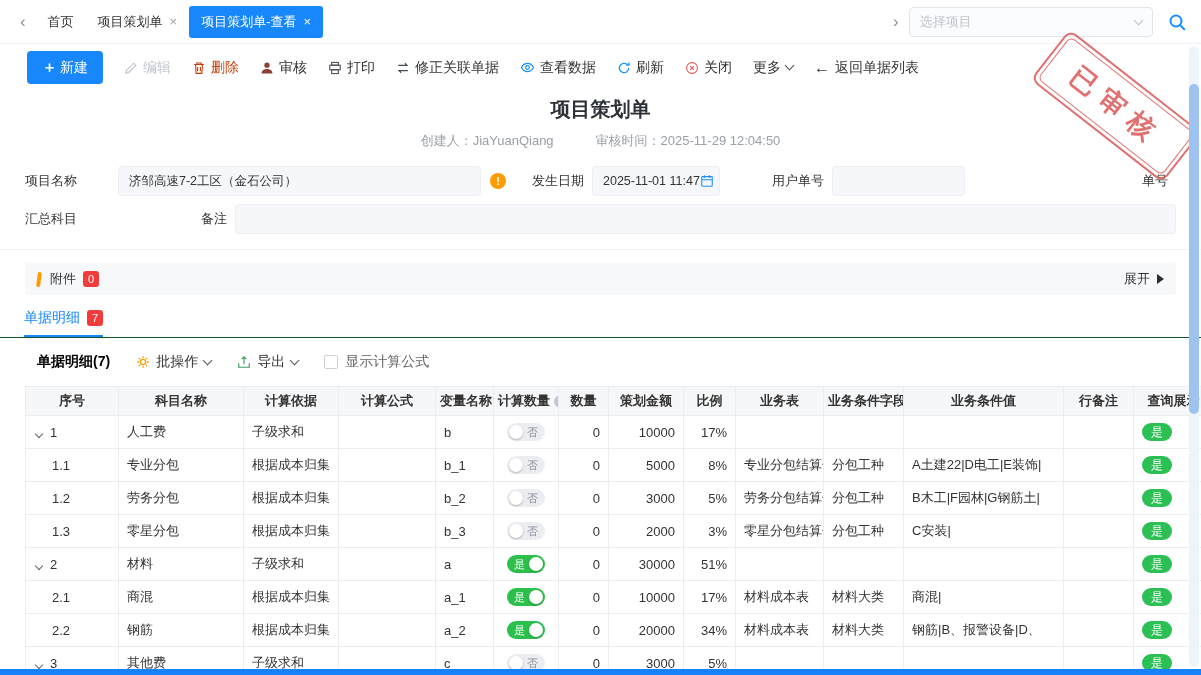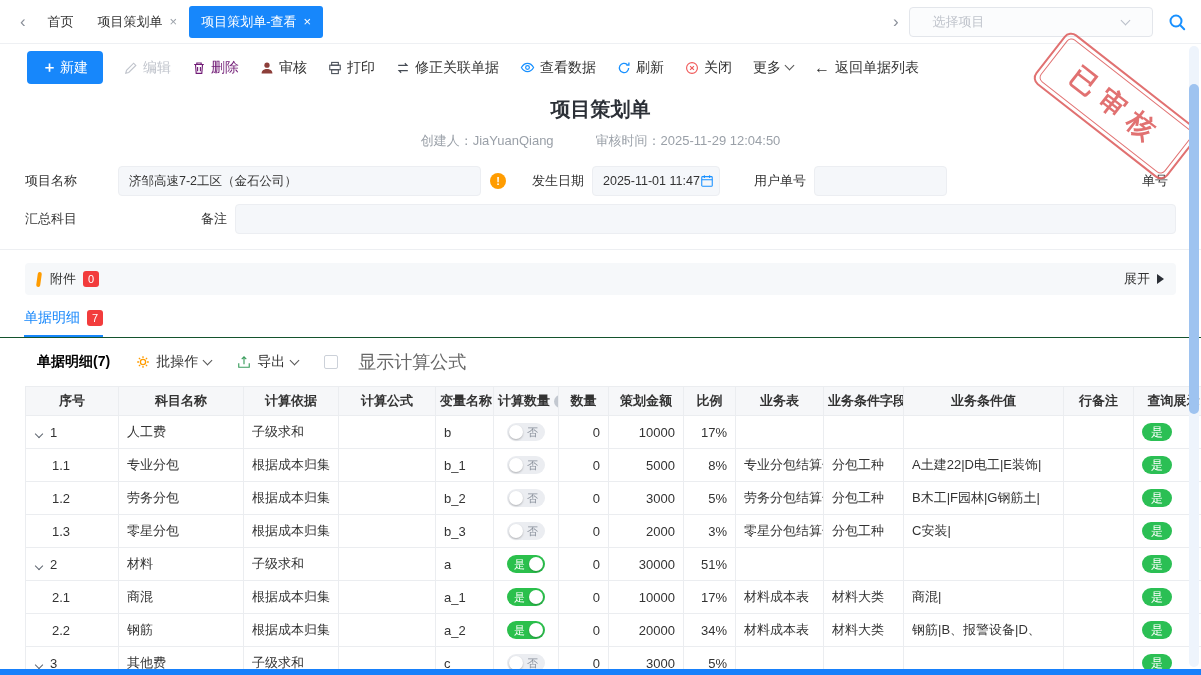--- a/index.html
+++ b/index.html
@@ -6,31 +6,31 @@
   html,body { width:1201px; height:675px; overflow:hidden; }
   body { font-family:"Liberation Sans","DejaVu Sans",sans-serif; font-size:13px; color:#333; background:#fff; position:relative; }
 
   
   .topbar { height:44px; display:flex; align-items:center; background:#fff; border-bottom:1px solid #eef0f3; padding:0 14px 0 10px; }
   .nav-chevron { color:#8a8f99; font-size:17px; width:26px; text-align:center; cursor:pointer; user-select:none; }
   .tab { display:flex; align-items:center; gap:7px; padding:7px 12px; font-size:13px; color:#333; cursor:pointer; white-space:nowrap; }
   .tab .tab-close { color:#9aa0a8; font-size:13px; }
   .tab.active { background:#1787fb; color:#fff; border-radius:3px; }
   .tab.active .tab-close { color:#fff; }
-  .project-select { margin-left:auto; width:248px; height:30px; border:1px solid #e3e6eb; background:#fbfcfd; border-radius:4px; display:flex; align-items:center; padding:0 23px; color:#c0c4cc; cursor:pointer; }
+  .project-select { margin-left:auto; width:248px; height:30px; border:1px solid #e3e6eb; background:#fbfcfd; border-radius:4px; display:flex; align-items:center; padding:0 10px; color:#c0c4cc; cursor:pointer; }
   .select-caret { margin-left:auto; width:7px; height:7px; border-right:1.5px solid #b8bec8; border-bottom:1.5px solid #b8bec8; transform:rotate(45deg); margin-top:-3px; }
   .search-ic { margin-left:14px; display:flex; cursor:pointer; }
 
   
   .toolbar { display:flex; align-items:center; gap:21px; padding:7px 16px 7px 27px; background:#fff; }
   .btn-new { background:#1787fb; color:#fff; border:none; border-radius:4px; padding:7px 15px; font-size:14px; display:flex; align-items:center; gap:3px; cursor:pointer; }
   .btn-new .plus { font-size:15px; font-weight:bold; }
   .tool-item { display:flex; align-items:center; gap:5px; font-size:14px; color:#333; cursor:pointer; white-space:nowrap; }
   .tool-item.dis-gray { color:#c0c4cc; }
-  .tool-item.dis-red { color:#701a75; }
+  .tool-item.dis-red { color:#c2410c; }
   .ic { display:flex; }
   .ic-audit { color:#8d3f3a; } .ic-print { color:#454b54; } .ic-fix { color:#454b54; }
   .ic-eye { color:#1890ff; } .ic-refresh { color:#1890ff; } .ic-close { color:#f05a5a; }
   .caret-down { display:inline-block; width:7px; height:7px; border-right:1.5px solid #555; border-bottom:1.5px solid #555; transform:rotate(45deg); margin-top:-4px; }
   .back-arrow { font-size:16px; color:#333; }
 
   
   .doc-title { text-align:center; font-size:20px; font-weight:bold; color:#2b2f36; margin-top:5px; }
   .doc-meta { display:flex; justify-content:center; gap:42px; color:#9aa0a8; font-size:13px; margin-top:9px; }
   .stamp { position:absolute; left:1032px; top:74px; width:168px; height:64px; border:2px solid #dd5e5e; border-radius:9px; transform:rotate(38deg); display:flex; align-items:center; justify-content:center; color:#dd5e5e; font-size:27px; font-weight:bold; letter-spacing:9px; opacity:.88; z-index:60; }
@@ -55,21 +55,21 @@
   
   .detail-tabs { margin-top:14px; padding:0 24px; border-bottom:1px solid #14532d; }
   .detail-tab { display:inline-flex; align-items:center; gap:7px; color:#1787fb; font-size:14px; padding-bottom:8px; border-bottom:2px solid #1787fb; cursor:pointer; }
 
   
   .grid-toolbar { display:flex; align-items:center; gap:26px; margin-left:25px; height:48px; padding-left:12px; }
   .grid-title { font-size:14px; font-weight:bold; color:#000000; }
   .gt-item { display:flex; align-items:center; gap:6px; font-size:14px; color:#333; cursor:pointer; }
   .ic-gear { color:#ff9c00; } .ic-export { color:#3a9d5d; }
   .checkbox { width:14px; height:14px; border:1px solid #ccd1d9; border-radius:2px; background:#fff; }
-  .gt-check { display:flex; align-items:center; gap:20px; color:#666; font-size:18px; cursor:pointer; }
+  .gt-check { display:flex; align-items:center; gap:7px; color:#666; font-size:14px; cursor:pointer; }
 
   
   .table-wrap { margin-left:25px; width:1188px; }
   table { border-collapse:collapse; table-layout:fixed; width:1188px; }
   th, td { border:1px solid #ebedf0; font-size:13px; overflow:hidden; white-space:nowrap; }
   th { background:#f6f7f9; height:29px; font-weight:600; color:#333; padding:0 4px; }
   td { height:33px; padding:0 8px; color:#333; background:#fff; }
   td.num { text-align:right; }
   td.ctr { text-align:center; }
   td.cell-no { padding-left:10px; }
@@ -229,21 +229,21 @@
   <span class="f-label" style="margin-left:26px">发生日期</span>
   <div class="f-input" style="width:128px;padding-right:5px">
     <span style="flex:1;overflow:hidden">2025-11-01 11:47:</span>
     <span style="display:flex">
         <svg width="14" height="14" viewBox="0 0 16 16" fill="none" stroke="#1890ff" stroke-width="1.2">
           <rect x="2" y="3" width="12" height="11" rx="1"></rect>
           <path d="M2 6.5h12M5 1.5v3M11 1.5v3"></path>
         </svg>
       </span>
   </div>
-  <span class="f-label" style="margin-left:34px">用户单号</span>
+  <span class="f-label" style="margin-left:52px">用户单号</span>
   <div class="f-input" style="width:133px">
       <span></span>
     </div>
   <span class="f-label" style="margin-left:auto">单号</span>
 </div>
 <div class="form-row">
   <span class="f-label w85">汇总科目</span>
   <span class="f-label" style="margin-left:83px">备注</span>
   <div class="f-input" style="flex:1">
       <span></span>

